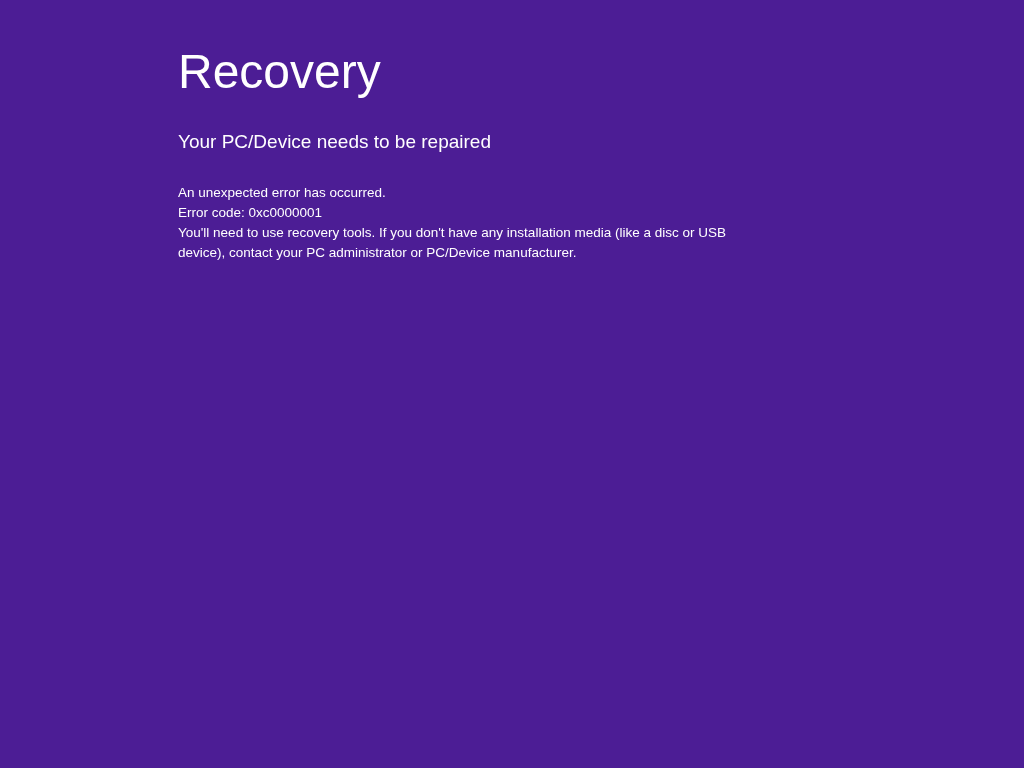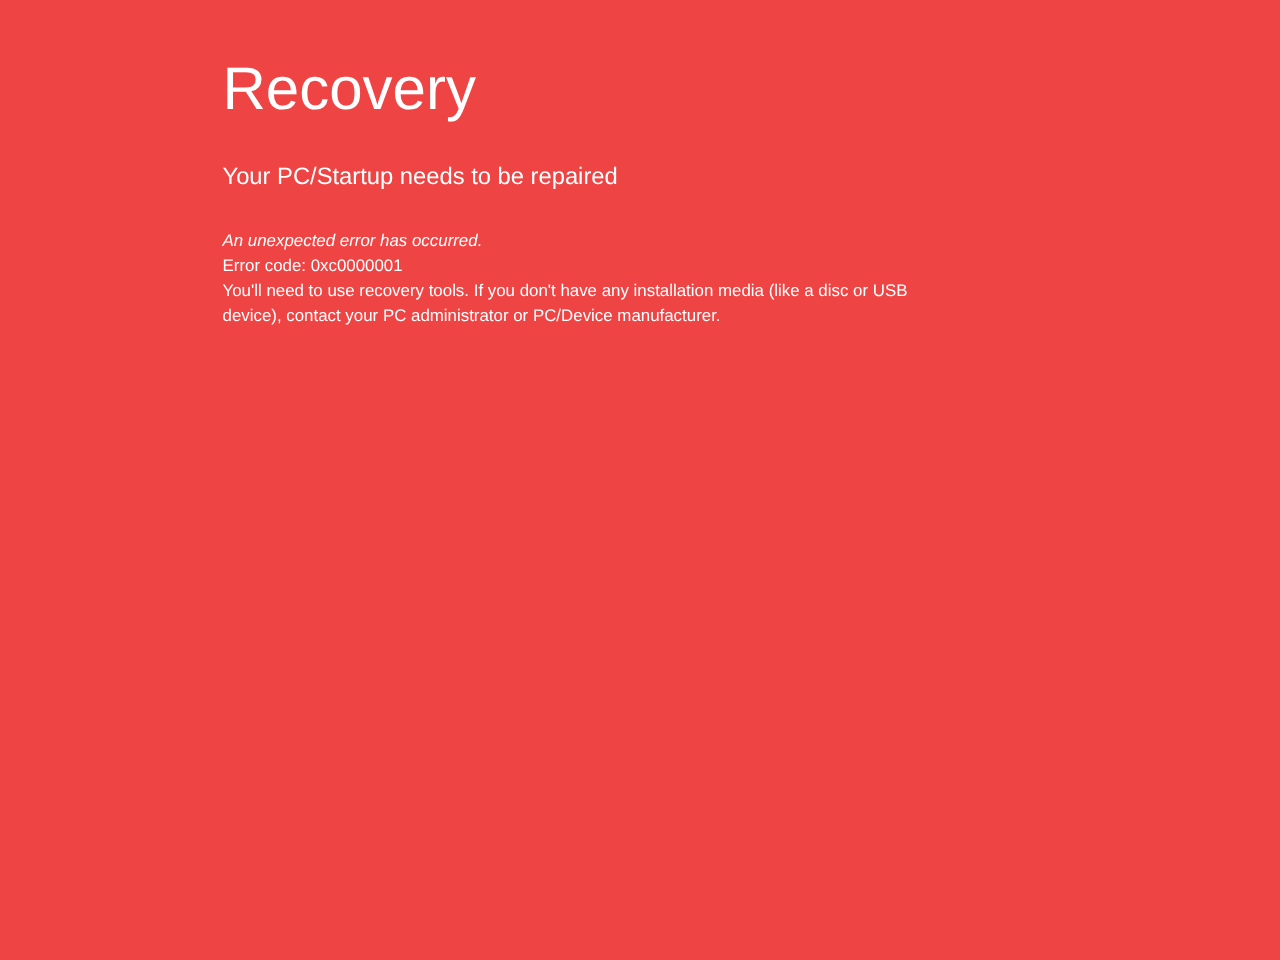--- a/index.html
+++ b/index.html
@@ -11,21 +11,21 @@
     height: 768px;
     background: #1f6fb5;
     font-family: "Liberation Sans", sans-serif;
     color: #ffffff;
     overflow: hidden;
   }
   .screen {
     position: relative;
     width: 1024px;
     height: 768px;
-    background: #ef4444;
+    background: #4c1d95;
   }
   .content {
     position: absolute;
     left: 178px;
     top: 44px;
     width: 700px;
   }
   .title {
     font-size: 48px;
     font-weight: 300;
@@ -40,21 +40,21 @@
     line-height: 26px;
     margin-top: 29px;
     color: #ffffff;
   }
   .body-text {
     font-size: 13.5px;
     font-weight: 400;
     line-height: 20px;
     color: #ffffff;
   }
-  .para-1 { margin-top: 28px; font-style: italic; }
+  .para-1 { margin-top: 28px; }
   .para-2 { }
   .para-3 { width: 580px; }
 
   .options {
     position: absolute;
     left: 178px;
     top: 525px;
     width: 700px;
   }
   .option-line {
@@ -66,21 +66,21 @@
   }
 </style>
 </head>
 <body>
 
 <div class="screen">
 
   <div class="content">
     <div class="title">Recovery</div>
 
-    <div class="subtitle">Your PC/Startup needs to be repaired</div>
+    <div class="subtitle">Your PC/Device needs to be repaired</div>
 
     <div class="body-text para-1">An unexpected error has occurred.</div>
 
     <div class="body-text para-2">Error code: 0xc0000001</div>
 
     <div class="body-text para-3">You'll need to use recovery tools. If you don't have any installation media (like a disc or USB device), contact your PC administrator or PC/Device manufacturer.</div>
   </div>
 
 
 </div>

